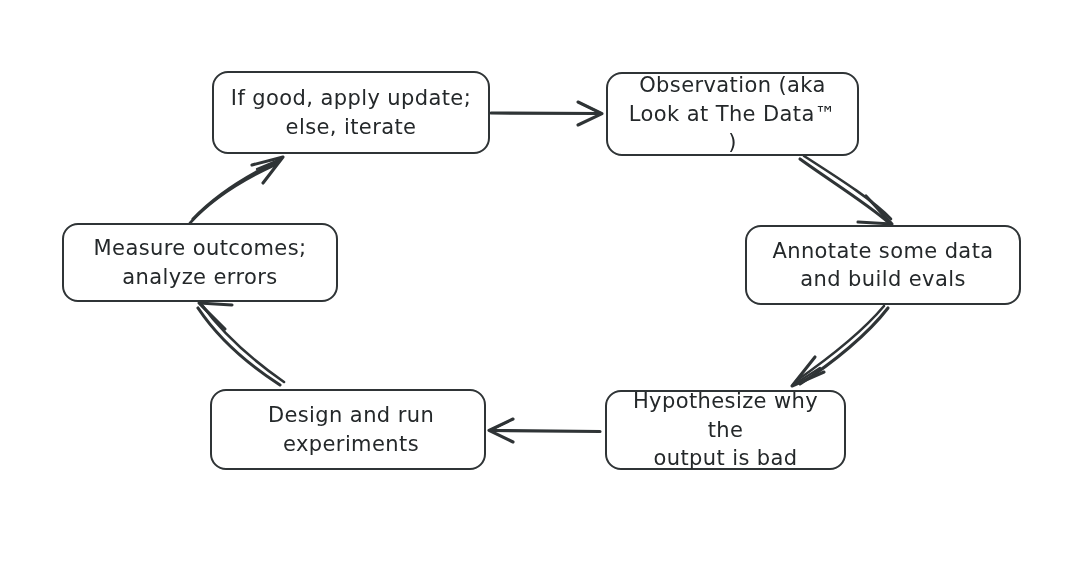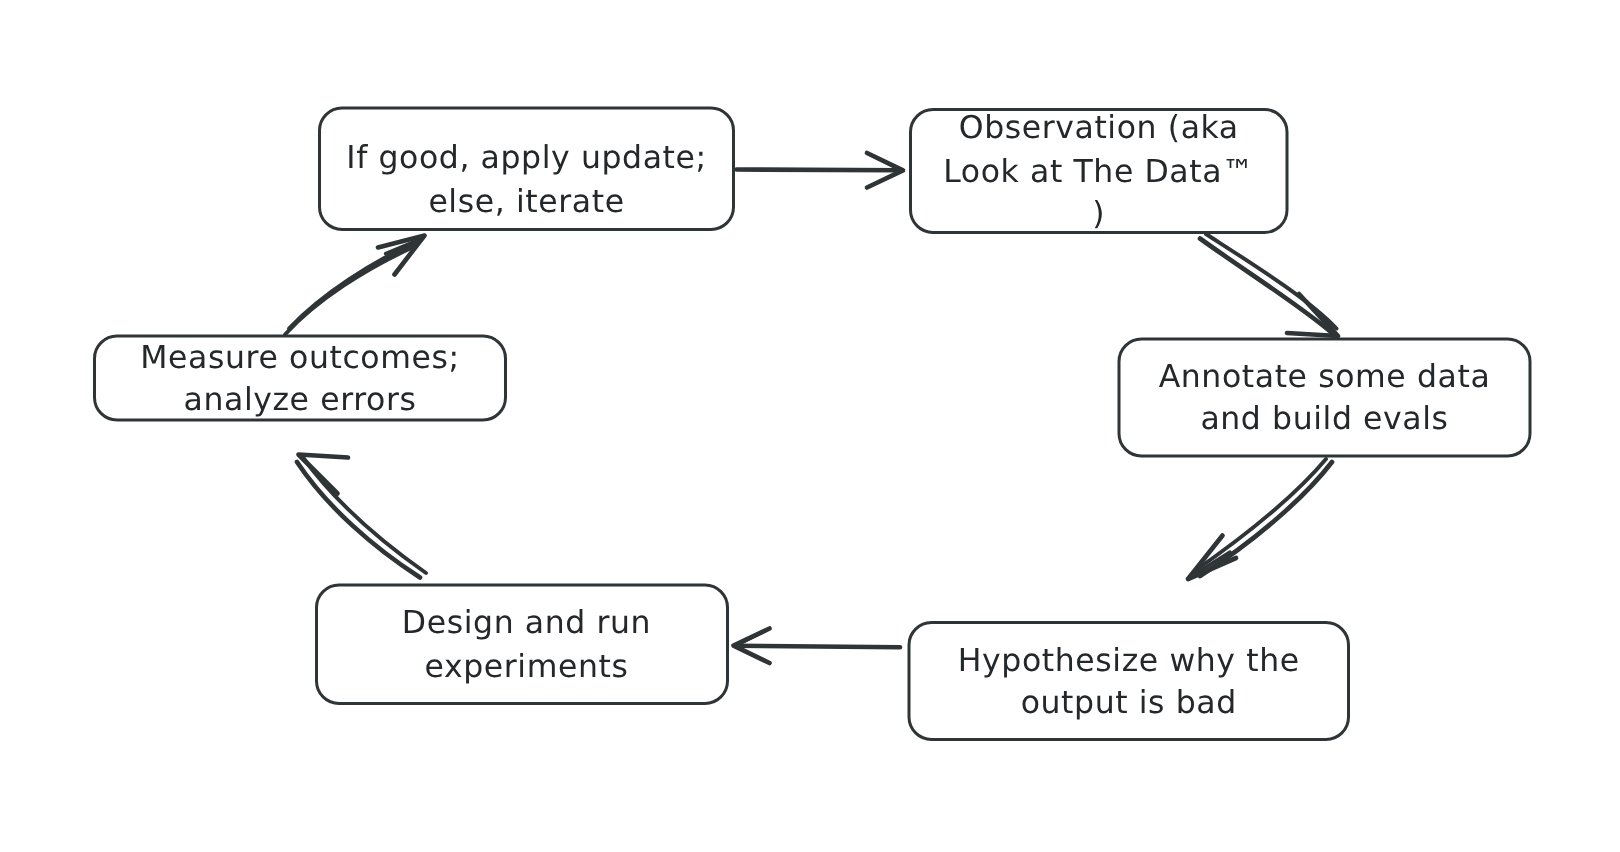--- a/index.html
+++ b/index.html
@@ -98,43 +98,43 @@
       <g>
         <path d="M193,219 C215,196 248,175 280,160" stroke-width="3.1"></path>
         <path d="M190,223 C211,200 244,179 277,164" stroke-width="2.6"></path>
         <path d="M252,165 L283,157 L263,183" stroke-width="3.1"></path>
         <path d="M257,169 L281,159" stroke-width="2.3"></path>
       </g>
 
     </g>
   </svg>
 
-  <div class="node-box" style="left:212px; top:71px; width:278px; height:83px;align-items:flex-end;">
+  <div class="node-box" style="left:212px; top:71px; width:278px; height:83px;">
     <span class="node-label">If good, apply update;
 else, iterate</span>
   </div>
 
   <div class="node-box" style="left:606px; top:72px; width:253px; height:84px;">
     <span class="node-label">Observation (aka
 Look at The Data™ )</span>
   </div>
 
   <div class="node-box" style="left:745px; top:225px; width:276px; height:80px;">
     <span class="node-label">Annotate some data
 and build evals</span>
   </div>
 
-  <div class="node-box" style="left:605px; top:390px; width:295px; height:80px;margin-top:24px;">
+  <div class="node-box" style="left:605px; top:390px; width:241px; height:80px;">
     <span class="node-label">Hypothesize why the
 output is bad</span>
   </div>
 
   <div class="node-box" style="left:210px; top:389px; width:276px; height:81px;padding-left:20px;">
     <span class="node-label">Design and run
 experiments</span>
   </div>
 
-  <div class="node-box" style="left:62px; top:223px; width:276px; height:58px;">
+  <div class="node-box" style="left:62px; top:223px; width:276px; height:79px;">
     <span class="node-label">Measure outcomes;
 analyze errors</span>
   </div>
 
 </div>
 
 </body></html>

